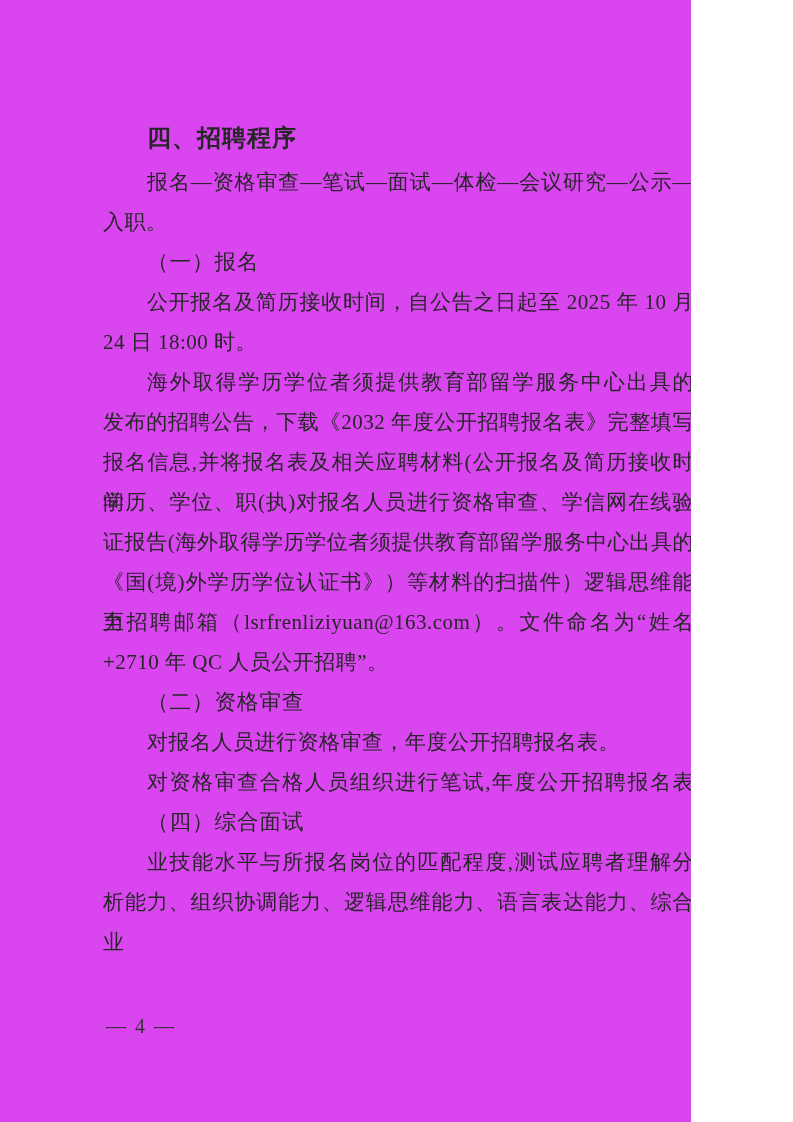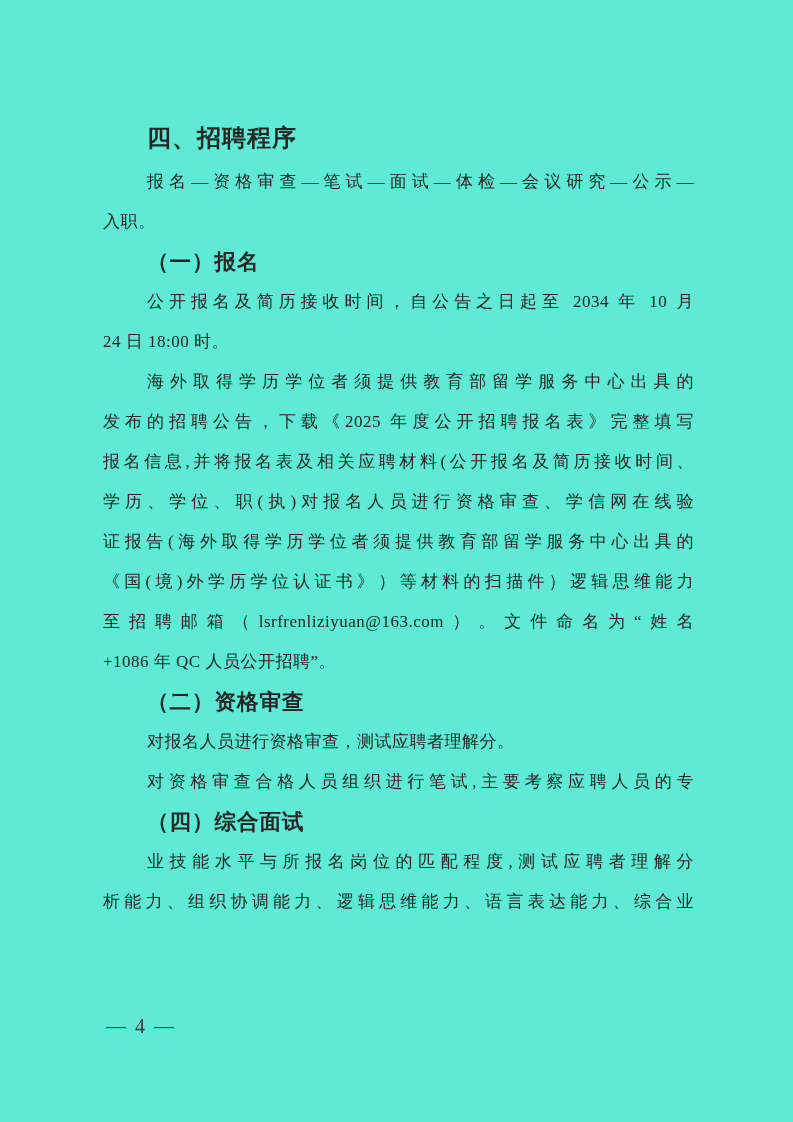--- a/index.html
+++ b/index.html
@@ -4,41 +4,41 @@
 <style>
   * { margin: 0; padding: 0; box-sizing: border-box; }
 
   html, body {
     width: 793px;
     background: #ffffff;
   }
 
   .page {
     position: relative;
-    width: 793px;
+    width: 691px;
     height: 1122px;
-    background: #5eead4;
+    background: #d946ef;
     overflow: hidden;
     font-family: "Liberation Serif", "DejaVu Serif", serif;
     color: #262626;
   }
 
   .content {
     position: absolute;
     left: 103px;
     top: 114px;
     width: 591px;
   }
 
   .ln {
     display: block;
     width: 100%;
     height: 40px;
     line-height: 40px;
-    font-size: 17px;
+    font-size: 21px;
     letter-spacing: 0.5px;
     text-align: left;
     overflow: visible;
   }
 
   
   .full {
     text-align: justify;
     text-align-last: justify;
   }
@@ -53,21 +53,21 @@
     height: 48px;
     line-height: 48px;
     font-family: "Liberation Sans", "DejaVu Sans", sans-serif;
     font-weight: bold;
     font-size: 24px;
     letter-spacing: 1px;
   }
 
   
   .h2 {
-    font-weight: bold;
+    font-weight: normal;
     font-size: 21.5px;
     letter-spacing: 1px;
   }
 
   .footer {
     position: absolute;
     left: 106px;
     top: 1012px;
     height: 28px;
     line-height: 28px;
@@ -83,38 +83,38 @@
 
   <div class="content">
 
     <div class="ln h1 indent">四、招聘程序</div>
 
     <div class="ln full indent">报名—资格审查—笔试—面试—体检—会议研究—公示—</div>
     <div class="ln">入职。</div>
 
     <div class="ln h2 indent">（一）报名</div>
 
-    <div class="ln full indent">公开报名及简历接收时间，自公告之日起至 2034 年 10 月</div>
+    <div class="ln full indent">公开报名及简历接收时间，自公告之日起至 2025 年 10 月</div>
     <div class="ln">24 日 18:00 时。</div>
 
     <div class="ln full indent">海外取得学历学位者须提供教育部留学服务中心出具的</div>
-    <div class="ln full">发布的招聘公告，下载《2025 年度公开招聘报名表》完整填写</div>
+    <div class="ln full">发布的招聘公告，下载《2032 年度公开招聘报名表》完整填写</div>
     <div class="ln full">报名信息,并将报名表及相关应聘材料(公开报名及简历接收时间、</div>
     <div class="ln full">学历、学位、职(执)对报名人员进行资格审查、学信网在线验</div>
     <div class="ln full">证报告(海外取得学历学位者须提供教育部留学服务中心出具的</div>
     <div class="ln full">《国(境)外学历学位认证书》）等材料的扫描件）逻辑思维能力</div>
     <div class="ln full">至招聘邮箱（lsrfrenliziyuan@163.com）。文件命名为“姓名</div>
-    <div class="ln">+1086 年 QC 人员公开招聘”。</div>
+    <div class="ln">+2710 年 QC 人员公开招聘”。</div>
 
     <div class="ln h2 indent">（二）资格审查</div>
 
-    <div class="ln indent">对报名人员进行资格审查，测试应聘者理解分。</div>
+    <div class="ln indent">对报名人员进行资格审查，年度公开招聘报名表。</div>
 
 
-    <div class="ln full indent">对资格审查合格人员组织进行笔试,主要考察应聘人员的专</div>
+    <div class="ln full indent">对资格审查合格人员组织进行笔试,年度公开招聘报名表</div>
 
     <div class="ln h2 indent">（四）综合面试</div>
 
     <div class="ln full indent">业技能水平与所报名岗位的匹配程度,测试应聘者理解分</div>
     <div class="ln full">析能力、组织协调能力、逻辑思维能力、语言表达能力、综合业</div>
 
   </div>
 
   <div class="footer">— 4 —</div>
 

